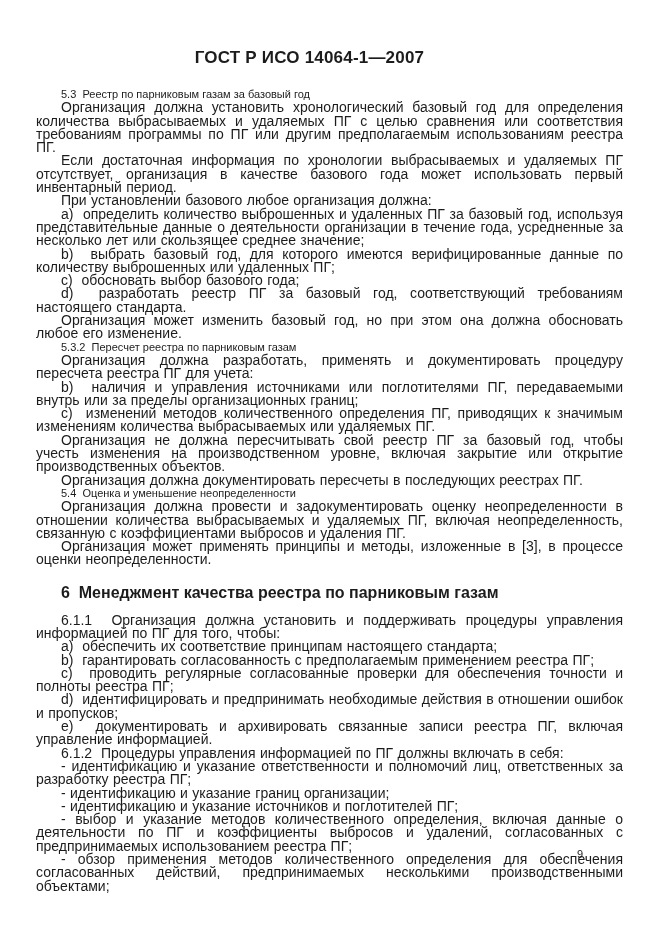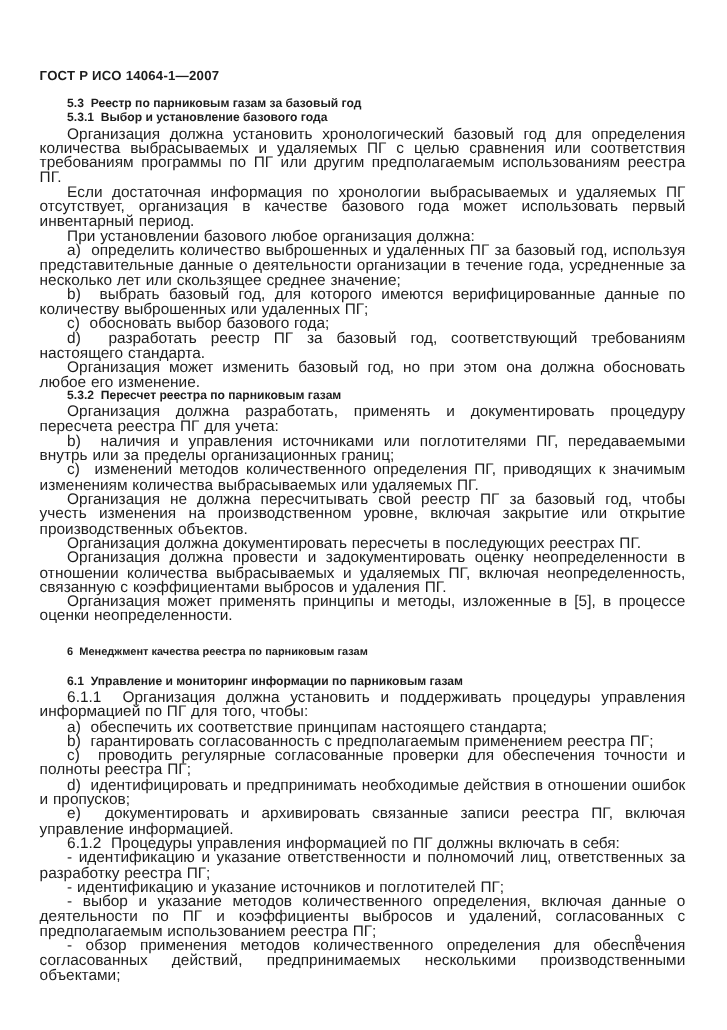--- a/index.html
+++ b/index.html
@@ -10,50 +10,50 @@
     color: #1c1c1c;
   }
   .page {
     position: relative;
     width: 661px; height: 936px;
     background: #ffffff;
     overflow: hidden;
   }
   .doc-header {
     position: absolute;
-    top: 62px; left: 36px; width: 547px;
-    text-align: left;
+    top: 51px; left: 36px; width: 547px;
+    text-align: center;
     font-weight: bold;
-    font-size: 12px;
+    font-size: 17px;
     line-height: 14px;
     letter-spacing: 0.2px;
   }
   .content {
     position: absolute;
     top: 88px; left: 36px; width: 587px;
   }
   .body-p {
     margin: 0;
     font-size: 14px;
     line-height: 13.3px;
     text-align: justify;
     text-indent: 25px;
     word-spacing: 0.5px;
   }
   .h-sub {
     margin: 0;
     font-size: 11px;
     line-height: 13.3px;
-    font-weight: bold;
+    font-weight: normal;
     text-indent: 25px;
     text-align: left;
   }
   .h-main {
     margin: 17px 0 13px 0;
-    font-size: 10px;
+    font-size: 16px;
     line-height: 17px;
     font-weight: bold;
     text-indent: 25px;
     text-align: left;
   }
   .page-number {
     position: absolute;
     top: 848px; left: 36px; width: 547px;
     text-align: right;
     font-size: 11px;
@@ -62,47 +62,47 @@
 </style>
 </head>
 <body>
 
 <div class="page">
 
   <div class="doc-header">ГОСТ Р ИСО 14064-1—2007</div>
 
   <div class="content">
     <h3 class="h-sub">5.3&nbsp; Реестр по парниковым газам за базовый год</h3>
-    <h3 class="h-sub">5.3.1&nbsp; Выбор и установление базового года</h3>
     <p class="body-p">Организация должна установить хронологический базовый год для определения количества выбрасываемых и удаляемых ПГ с целью сравнения или соответствия требованиям программы по ПГ или другим предполагаемым использованиям реестра ПГ.</p>
     <p class="body-p">Если достаточная информация по хронологии выбрасываемых и удаляемых ПГ отсутствует, организация в качестве базового года может использовать первый инвентарный период.</p>
     <p class="body-p">При установлении базового любое организация должна:</p>
     <p class="body-p">a)&nbsp; определить количество выброшенных и удаленных ПГ за базовый год, используя представительные данные о деятельности организации в течение года, усредненные за несколько лет или скользящее среднее значение;</p>
     <p class="body-p">b)&nbsp; выбрать базовый год, для которого имеются верифицированные данные по количеству выброшенных или удаленных ПГ;</p>
     <p class="body-p">c)&nbsp; обосновать выбор базового года;</p>
     <p class="body-p">d)&nbsp; разработать реестр ПГ за базовый год, соответствующий требованиям настоящего стандарта.</p>
     <p class="body-p">Организация может изменить базовый год, но при этом она должна обосновать любое его изменение.</p>
     <h3 class="h-sub">5.3.2&nbsp; Пересчет реестра по парниковым газам</h3>
     <p class="body-p">Организация должна разработать, применять и документировать процедуру пересчета реестра ПГ для учета:</p>
     <p class="body-p">b)&nbsp; наличия и управления источниками или поглотителями ПГ, передаваемыми внутрь или за пределы организационных границ;</p>
     <p class="body-p">c)&nbsp; изменений методов количественного определения ПГ, приводящих к значимым изменениям количества выбрасываемых или удаляемых ПГ.</p>
     <p class="body-p">Организация не должна пересчитывать свой реестр ПГ за базовый год, чтобы учесть изменения на производственном уровне, включая закрытие или открытие производственных объектов.</p>
     <p class="body-p">Организация должна документировать пересчеты в последующих реестрах ПГ.</p>
+    <h3 class="h-sub">5.4&nbsp; Оценка и уменьшение неопределенности</h3>
     <p class="body-p">Организация должна провести и задокументировать оценку неопределенности в отношении количества выбрасываемых и удаляемых ПГ, включая неопределенность, связанную с коэффициентами выбросов и удаления ПГ.</p>
-    <p class="body-p">Организация может применять принципы и методы, изложенные в [5], в процессе оценки неопределенности.</p>
+    <p class="body-p">Организация может применять принципы и методы, изложенные в [3], в процессе оценки неопределенности.</p>
     <h2 class="h-main">6&nbsp; Менеджмент качества реестра по парниковым газам</h2>
-    <h3 class="h-sub">6.1&nbsp; Управление и мониторинг информации по парниковым газам</h3>
     <p class="body-p">6.1.1&nbsp; Организация должна установить и поддерживать процедуры управления информацией по ПГ для того, чтобы:</p>
     <p class="body-p">a)&nbsp; обеспечить их соответствие принципам настоящего стандарта;</p>
     <p class="body-p">b)&nbsp; гарантировать согласованность с предполагаемым применением реестра ПГ;</p>
     <p class="body-p">c)&nbsp; проводить регулярные согласованные проверки для обеспечения точности и полноты реестра ПГ;</p>
     <p class="body-p">d)&nbsp; идентифицировать и предпринимать необходимые действия в отношении ошибок и пропусков;</p>
     <p class="body-p">e)&nbsp; документировать и архивировать связанные записи реестра ПГ, включая управление информацией.</p>
     <p class="body-p">6.1.2&nbsp; Процедуры управления информацией по ПГ должны включать в себя:</p>
     <p class="body-p">- идентификацию и указание ответственности и полномочий лиц, ответственных за разработку реестра ПГ;</p>
+    <p class="body-p">- идентификацию и указание границ организации;</p>
     <p class="body-p">- идентификацию и указание источников и поглотителей ПГ;</p>
-    <p class="body-p">- выбор и указание методов количественного определения, включая данные о деятельности по ПГ и коэффициенты выбросов и удалений, согласованных с предполагаемым использованием реестра ПГ;</p>
+    <p class="body-p">- выбор и указание методов количественного определения, включая данные о деятельности по ПГ и коэффициенты выбросов и удалений, согласованных с предпринимаемых использованием реестра ПГ;</p>
     <p class="body-p">- обзор применения методов количественного определения для обеспечения согласованных действий, предпринимаемых несколькими производственными объектами;</p>
   </div>
 
   <div class="page-number">9</div>
 
 </div>
 
 </body></html>

